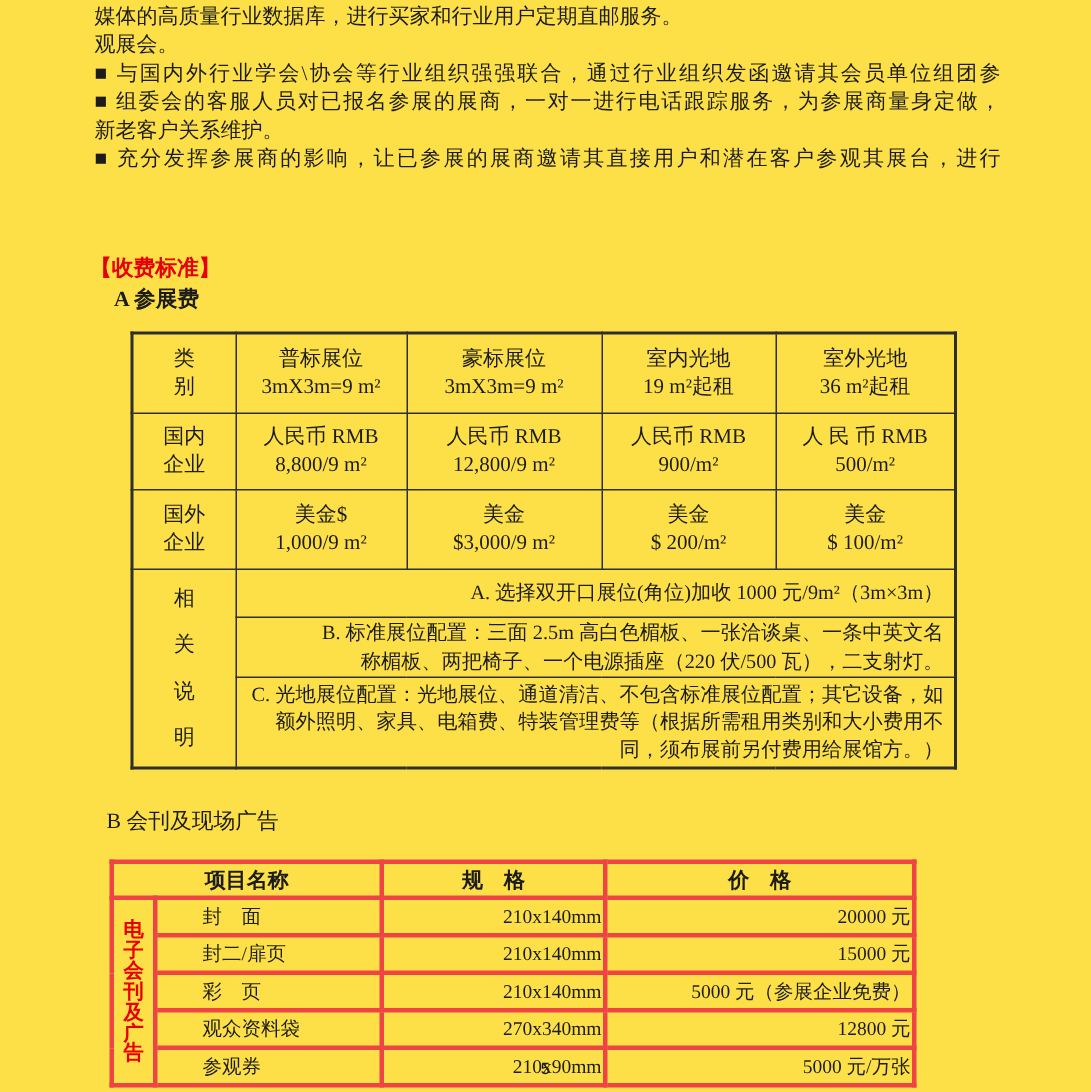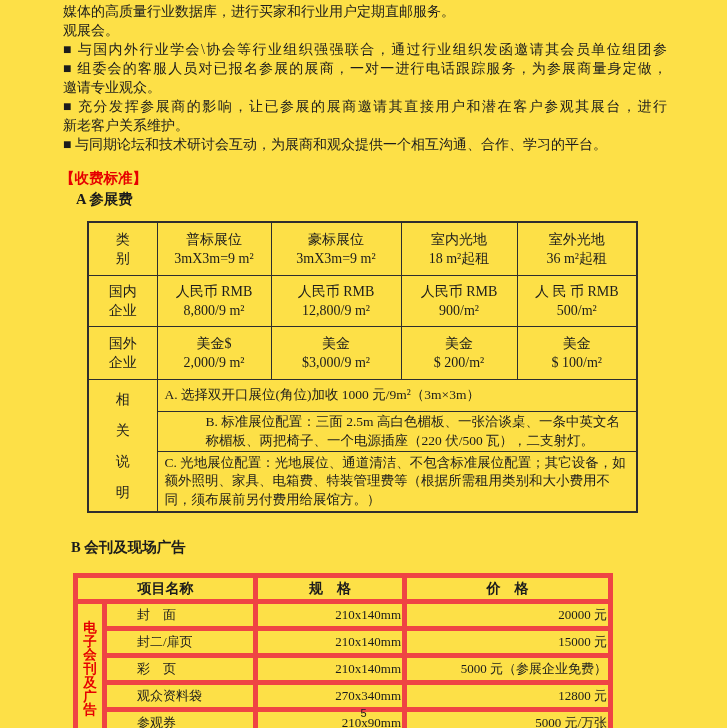--- a/index.html
+++ b/index.html
@@ -8,45 +8,45 @@
     font-family:"Liberation Serif","DejaVu Serif",serif;
     color:#1c1c1c; overflow:hidden;
   }
   
   .intro { position:absolute; left:63px; top:2px; width:604px; font-size:14px; line-height:19px; }
   .intro .line { white-space:normal; }
   .intro .stretch { text-align:justify; text-align-last:justify; }
   
   .h-red { position:absolute; left:60px; top:169px; font-size:14.5px; font-weight:bold; color:#e60000;font-family:Liberation Serif, serif; }
   .h-a   { position:absolute; left:76px; top:190px; font-size:14.5px; font-weight:bold; }
-  .h-b   { position:absolute; left:71px; top:538px; font-size:14.5px; font-weight:bold; }
+  .h-b   { position:absolute; left:71px; top:538px; font-size:14.5px; font-weight:normal; }
   
   table.booth {
     position:absolute; left:87px; top:221px; width:549px;
     border-collapse:collapse; table-layout:fixed;
     border:2px solid #2e2e2e; font-size:14px;
   }
   table.booth td { border:1px solid #2e2e2e; vertical-align:middle; }
   table.booth td.c { text-align:center; line-height:19px; }
   table.booth tr.r1 td { height:50px; }
   table.booth tr.r2 td { height:48px; }
   table.booth tr.r3 td { height:50px; }
-  table.booth td.note { font-size:13.5px; line-height:18.5px; padding:1px 7px; text-align:left; }
+  table.booth td.note { font-size:13.5px; line-height:18.5px; padding:1px 7px; text-align:right; }
   table.booth tr.ra td { height:29px; }
   table.booth tr.rb td { height:37px;padding-left:48px; }
   table.booth tr.rc td { height:57px; }
   table.booth td.note-label { text-align:center; }
   table.booth td.note-label div { line-height:31px; }
   
   table.ad {
     position:absolute; left:73px; top:573px; width:535px;
     border-collapse:collapse; table-layout:fixed;
     border:2px solid #2e2e2e; font-size:13px;
   }
-  table.ad td, table.ad th { border:5px solid #ef4444; vertical-align:middle; }
+  table.ad td, table.ad th { border:3px solid #ef4444; vertical-align:middle; }
   table.ad th { height:21px; font-size:14px; font-weight:bold; text-align:center; padding:0; }
   table.ad tr.data td { height:20px; }
   table.ad td.name { text-align:left; padding-left:30px; }
   table.ad td.spec, table.ad td.price { text-align:right; }
   table.ad td.side {
     color:#e60000; font-weight:bold; font-size:13.5px; padding:0;
   }
   table.ad td.side .vert {
     width:14px; margin:0 auto; word-break:break-all; line-height:13.8px; text-align:center;
   }
@@ -58,24 +58,22 @@
 </head>
 <body>
 
 <div class="page">
 
   <div class="intro">
     <div class="line">媒体的高质量行业数据库，进行买家和行业用户定期直邮服务。</div>
     <div class="line">观展会。</div>
     <div class="line stretch">■ 与国内外行业学会\协会等行业组织强强联合，通过行业组织发函邀请其会员单位组团参</div>
     <div class="line stretch">■ 组委会的客服人员对已报名参展的展商，一对一进行电话跟踪服务，为参展商量身定做，</div>
-    <div class="line">邀请专业观众。</div>
+    <div class="line">新老客户关系维护。</div>
     <div class="line stretch">■ 充分发挥参展商的影响，让已参展的展商邀请其直接用户和潜在客户参观其展台，进行</div>
-    <div class="line">新老客户关系维护。</div>
-    <div class="line">■ 与同期论坛和技术研讨会互动，为展商和观众提供一个相互沟通、合作、学习的平台。</div>
   </div>
 
   <div class="h-red">【收费标准】</div>
   <div class="h-a">A 参展费</div>
 
   <table class="booth">
     <colgroup>
       <col style="width:69px">
         <col style="width:114px">
         <col style="width:130px">
@@ -91,21 +89,21 @@
       <td class="c">
         <div>普标展位</div>
         <div>3mX3m=9 m²</div>
       </td>
       <td class="c">
         <div>豪标展位</div>
         <div>3mX3m=9 m²</div>
       </td>
       <td class="c">
         <div>室内光地</div>
-        <div>18 m²起租</div>
+        <div>19 m²起租</div>
       </td>
       <td class="c">
         <div>室外光地</div>
         <div>36 m²起租</div>
       </td>
     </tr>
     <tr class="r2">
       <td class="c">
         <div>国内</div>
         <div>企业</div>
@@ -127,21 +125,21 @@
         <div>500/m²</div>
       </td>
     </tr>
     <tr class="r3">
       <td class="c">
         <div>国外</div>
         <div>企业</div>
       </td>
       <td class="c">
         <div>美金$</div>
-        <div>2,000/9 m²</div>
+        <div>1,000/9 m²</div>
       </td>
       <td class="c">
         <div>美金</div>
         <div>$3,000/9 m²</div>
       </td>
       <td class="c">
         <div>美金</div>
         <div>$ 200/m²</div>
       </td>
       <td class="c">

